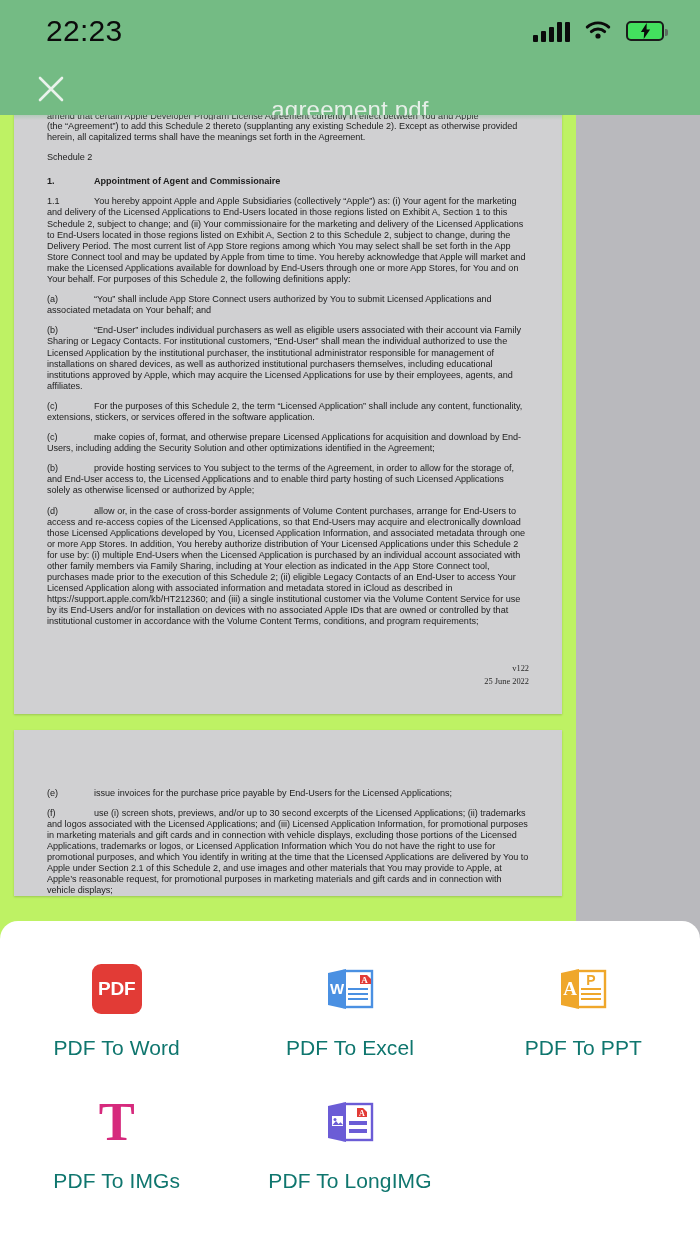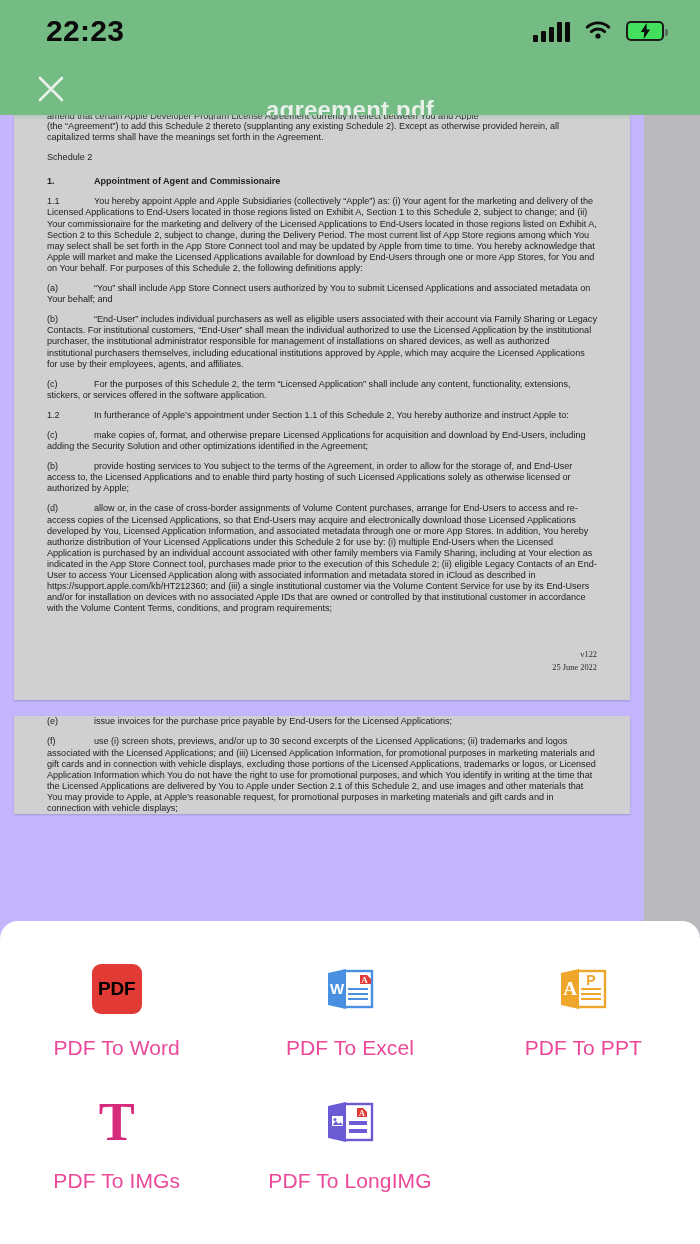--- a/index.html
+++ b/index.html
@@ -24,21 +24,21 @@
     top: 0; left: 0;
     width: 700px; height: 62px;
     background: #74bb84;
     display: flex;
     align-items: center;
     justify-content: space-between;
     padding: 0 36px 0 46px;
   }
   .status-time {
     font-size: 30px;
-    font-weight: 700;
+    font-weight: 400;
     color: #0b0b0b;
     letter-spacing: 0.3px;
     font-family: "Liberation Sans", sans-serif;
   }
   .status-icons {
     display: flex;
     align-items: center;
     gap: 14px;
   }
   .signal-bars { display: flex; align-items: flex-end; gap: 3px; height: 22px; }
@@ -81,43 +81,43 @@
     left: 36px; top: 50%;
     transform: translateY(-50%);
     width: 30px; height: 30px;
     cursor: pointer;
   }
   .doc-title {
     width: 100%;
     text-align: center;
     font-size: 24px;
     color: #e6efe8;
-    font-weight: 700;
+    font-weight: 400;
     letter-spacing: 0.2px;
     margin-top: 42px;
   }
 
   
   .viewer {
     position: absolute;
     top: 115px; left: 0;
-    width: 644px;
+    width: 576px;
     bottom: 4px;
-    background: #c4b5fd;
+    background: #bef264;
     overflow: hidden;
   }
   .pdf-page {
     position: relative;
     margin: 0 14px 16px 14px;
     background: #d0d0d2;
     box-shadow: 0 1px 2px rgba(0,0,0,0.18);
     padding: 0 33px;
   }
   .pdf-page.first { margin-top: -4px; }
-  .pdf-page.second { }
+  .pdf-page.second { padding-top: 58px; }
   .pdf-body {
     color: #1c1c1c;
     font-size: 9.1px;
     line-height: 11.1px;
     font-family: "Liberation Sans", sans-serif;
     text-align: left;
     letter-spacing: -0.02px;
   }
   .pdf-body p { margin: 0 0 9px 0; }
   .pdf-body .hd2 { font-weight: normal; margin: 0 0 13px 0; }
@@ -169,32 +169,32 @@
     padding-top: 14px;
     cursor: pointer;
   }
   .tool-icon {
     width: 56px; height: 56px;
     display: flex; align-items: center; justify-content: center;
     margin-bottom: 19px;
   }
   .tool-label {
     font-size: 21px;
-    color: #ec4899;
+    color: #0f766e;
     font-weight: 400;
     letter-spacing: 0.1px;
   }
   .row2 { padding-top: 34px; }
 
   .pdf-red-tile {
     width: 50px; height: 50px;
     background: #e23b36;
     border-radius: 9px;
     display: flex; align-items: center; justify-content: center;
-    color: #000000;
+    color: #ffffff;
     font-size: 19px;
     font-weight: bold;
     letter-spacing: -0.3px;
   }
   .tee {
     font-family: "Liberation Serif", serif;
     font-size: 54px;
     font-weight: bold;
     color: #d62a7d;
     line-height: 1;
@@ -247,21 +247,20 @@
       <div class="pdf-body">
         <p>(the “Agreement”) to add this Schedule 2 thereto (supplanting any existing Schedule 2). Except as otherwise provided herein, all capitalized terms shall have the meanings set forth in the Agreement.</p>
         <div class="hd2">Schedule 2</div>
         <p>
           <b class="lbl-n">1.</b><b>Appointment of Agent and Commissionaire</b>
         </p>
         <p><span class="lbl">1.1</span><span>You hereby appoint Apple and Apple Subsidiaries (collectively “Apple”) as: (i) Your agent for the marketing and delivery of the Licensed Applications to End-Users located in those regions listed on Exhibit A, Section 1 to this Schedule 2, subject to change; and (ii) Your commissionaire for the marketing and delivery of the Licensed Applications to End-Users located in those regions listed on Exhibit A, Section 2 to this Schedule 2, subject to change, during the Delivery Period. The most current list of App Store regions among which You may select shall be set forth in the App Store Connect tool and may be updated by Apple from time to time. You hereby acknowledge that Apple will market and make the Licensed Applications available for download by End-Users through one or more App Stores, for You and on Your behalf. For purposes of this Schedule 2, the following definitions apply:</span></p>
         <p><span class="lbl">(a)</span><span>“You” shall include App Store Connect users authorized by You to submit Licensed Applications and associated metadata on Your behalf; and</span></p>
         <p><span class="lbl">(b)</span><span>“End-User” includes individual purchasers as well as eligible users associated with their account via Family Sharing or Legacy Contacts.  For institutional customers, “End-User” shall mean the individual authorized to use the Licensed Application by the institutional purchaser, the institutional administrator responsible for management of installations on shared devices, as well as authorized institutional purchasers themselves, including educational institutions approved by Apple, which may acquire the Licensed Applications for use by their employees, agents, and affiliates.</span></p>
         <p><span class="lbl">(c)</span><span>For the purposes of this Schedule 2, the term “Licensed Application” shall include any content, functionality, extensions, stickers, or services offered in the software application.</span></p>
-        <p><span class="lbl">1.2</span><span>In furtherance of Apple’s appointment under Section 1.1 of this Schedule 2, You hereby authorize and instruct Apple to:</span></p>
         <p><span class="lbl">(c)</span><span>make copies of, format, and otherwise prepare Licensed Applications for acquisition and download by End-Users, including adding the Security Solution and other optimizations identified in the Agreement;</span></p>
         <p><span class="lbl">(b)</span><span>provide hosting services to You subject to the terms of the Agreement, in order to allow for the storage of, and End-User access to, the Licensed Applications and to enable third party hosting of such Licensed Applications solely as otherwise licensed or authorized by Apple;</span></p>
         <p><span class="lbl">(d)</span><span>allow or, in the case of cross-border assignments of Volume Content purchases, arrange for End-Users to access and re-access copies of the Licensed Applications, so that End-Users may acquire and electronically download those Licensed Applications developed by You, Licensed Application Information, and associated metadata through one or more App Stores. In addition, You hereby authorize distribution of Your Licensed Applications under this Schedule 2 for use by: (i) multiple End-Users when the Licensed Application is purchased by an individual account associated with other family members via Family Sharing, including at Your election as indicated in the App Store Connect tool, purchases made prior to the execution of this Schedule 2; (ii) eligible Legacy Contacts of an End-User to access Your Licensed Application along with associated information and metadata stored in iCloud as described in https://support.apple.com/kb/HT212360; and (iii) a single institutional customer via the Volume Content Service for use by its End-Users and/or for installation on devices with no associated Apple IDs that are owned or controlled by that institutional customer in accordance with the Volume Content Terms, conditions, and program requirements;</span></p>
       </div>
       <div class="page-footer">
         <div>v122</div>
         <div>25 June 2022</div>
       </div>
     </div>
 

